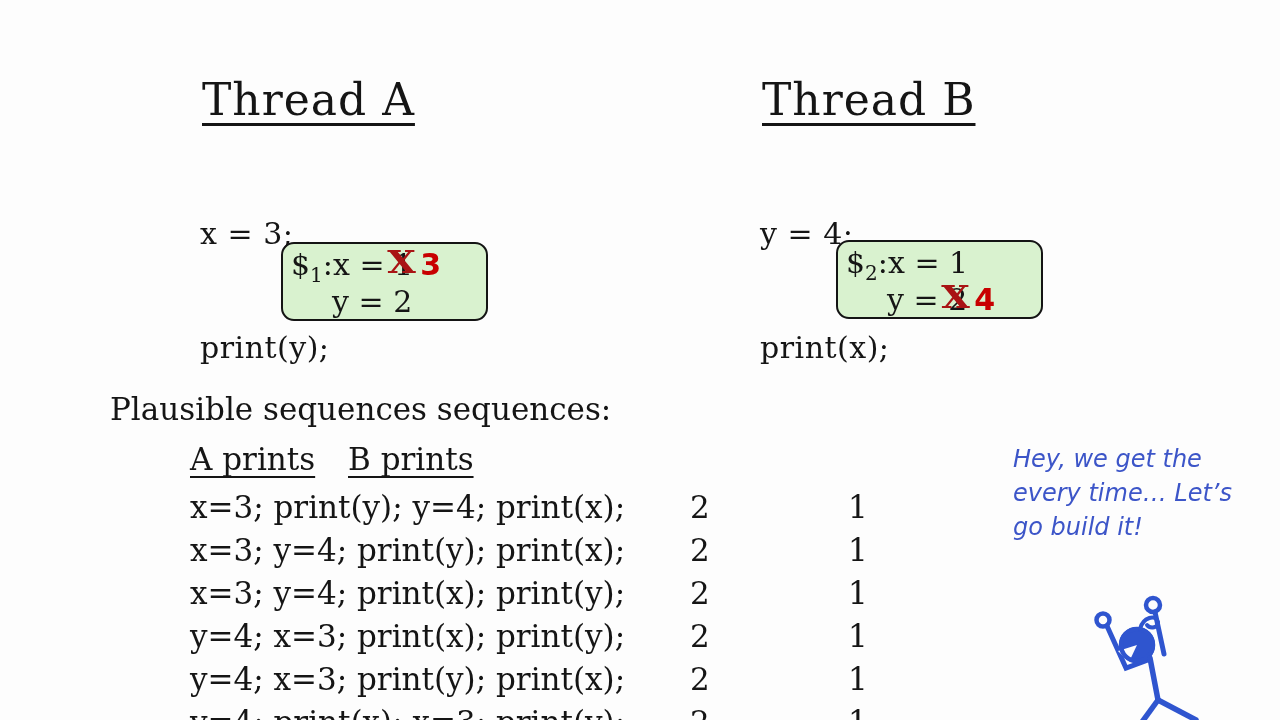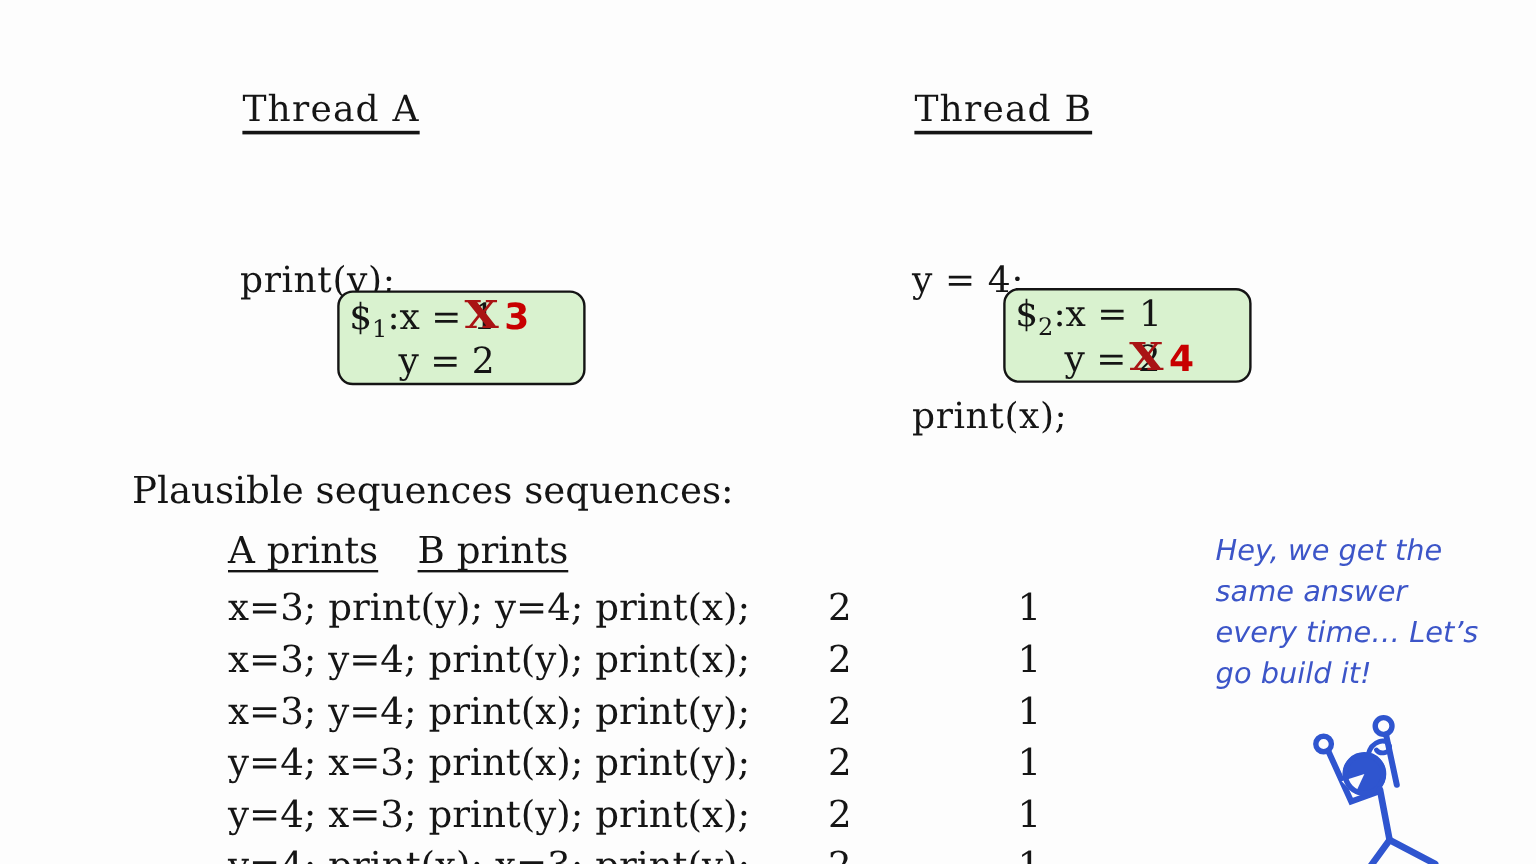--- a/index.html
+++ b/index.html
@@ -7,21 +7,21 @@
     width:1280px; height:720px;
     background:#fdfdfd;
     font-family:"DejaVu Serif","Liberation Serif",serif;
     color:#151515;
     position:relative;
     overflow:hidden;
   }
   .abs { position:absolute; }
 
   .thread-title {
-    font-size:30px;
+    font-size:44px;
     letter-spacing:1px;
     text-decoration:underline;
     text-decoration-thickness:2.5px;
     text-underline-offset:8px;
   }
   .code { font-size:30px; line-height:38px; letter-spacing:0.5px; white-space:pre; }
 
   .cache-box {
     position:absolute;
     width:207px; height:79px;
@@ -73,20 +73,21 @@
     white-space:nowrap;
   }
 
   .stick-figure { position:absolute; left:1078px; top:588px; }
 </style>
 </head>
 <body>
 
 <div class="abs thread-title" style="left:202px; top:74px;">Thread A</div>
 <div class="abs code" style="left:200px; top:139px;">
+  <div>x = 3;</div>
   <div>print(y);</div>
 </div>
 
 <div class="abs thread-title" style="left:762px; top:74px;">Thread B</div>
 <div class="abs code" style="left:760px; top:139px;">
   <div>y = 4;</div>
   <div>print(x);</div>
 </div>
 
 <div class="cache-box" style="left:281px; top:242px;">
@@ -133,21 +134,20 @@
   </div>
   <div class="trow">
     <div class="c-seq">y=4; print(x); x=3; print(y);</div>
     <div class="c-a">2</div>
     <div class="c-b">1</div>
   </div>
 </div>
 
 <div class="speech">
   <div>Hey, we get the</div>
-  <div>same answer</div>
   <div>every time… Let’s</div>
   <div>go build it!</div>
 </div>
 
 <svg class="stick-figure" width="200" height="132" viewBox="0 0 200 132">
   <g stroke="#2f55cf" fill="none" stroke-linecap="round">
 
     <circle cx="25" cy="32" r="6.5" stroke-width="4.5"></circle>
 
     <path d="M29,38 L48,80 L70,72" stroke-width="5"></path>

